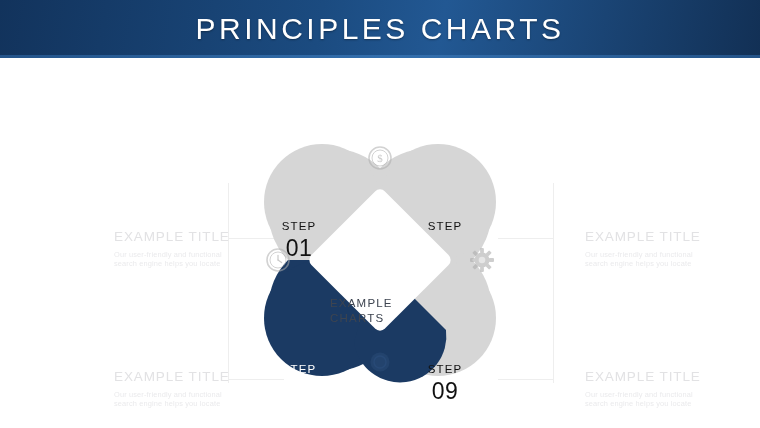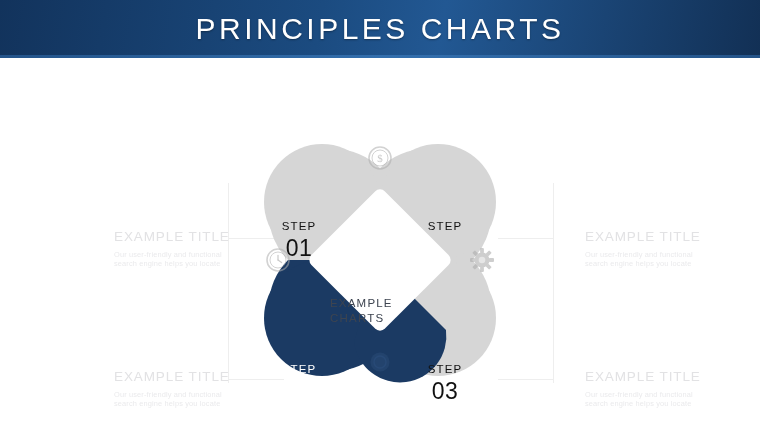--- a/index.html
+++ b/index.html
@@ -243,21 +243,21 @@
 
     <div class="step-label step-dark sl-01">
       <span class="step-word">STEP</span>
       <span class="step-num">01</span>
     </div>
     <div class="step-label step-dark sl-02">
       <span class="step-word">STEP</span>
     </div>
     <div class="step-label step-dark sl-03">
       <span class="step-word">STEP</span>
-      <span class="step-num">03</span>
+      <span class="step-num">09</span>
     </div>
     <div class="step-label step-light sl-04">
       <span class="step-word">STEP</span>
       <span class="step-num">04</span>
     </div>
 
     <div class="center-text">
       <div>EXAMPLE</div>
       <div>CHARTS</div>
     </div>

